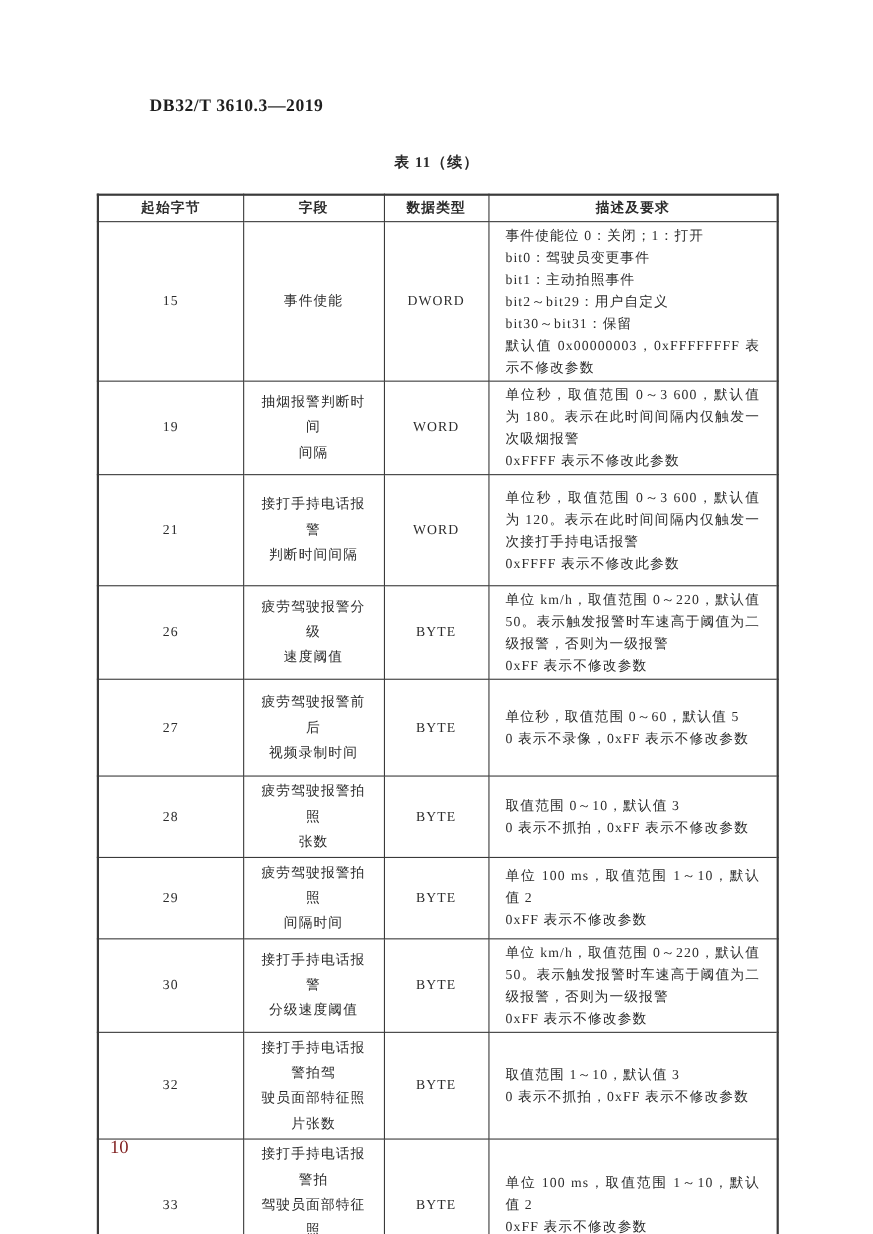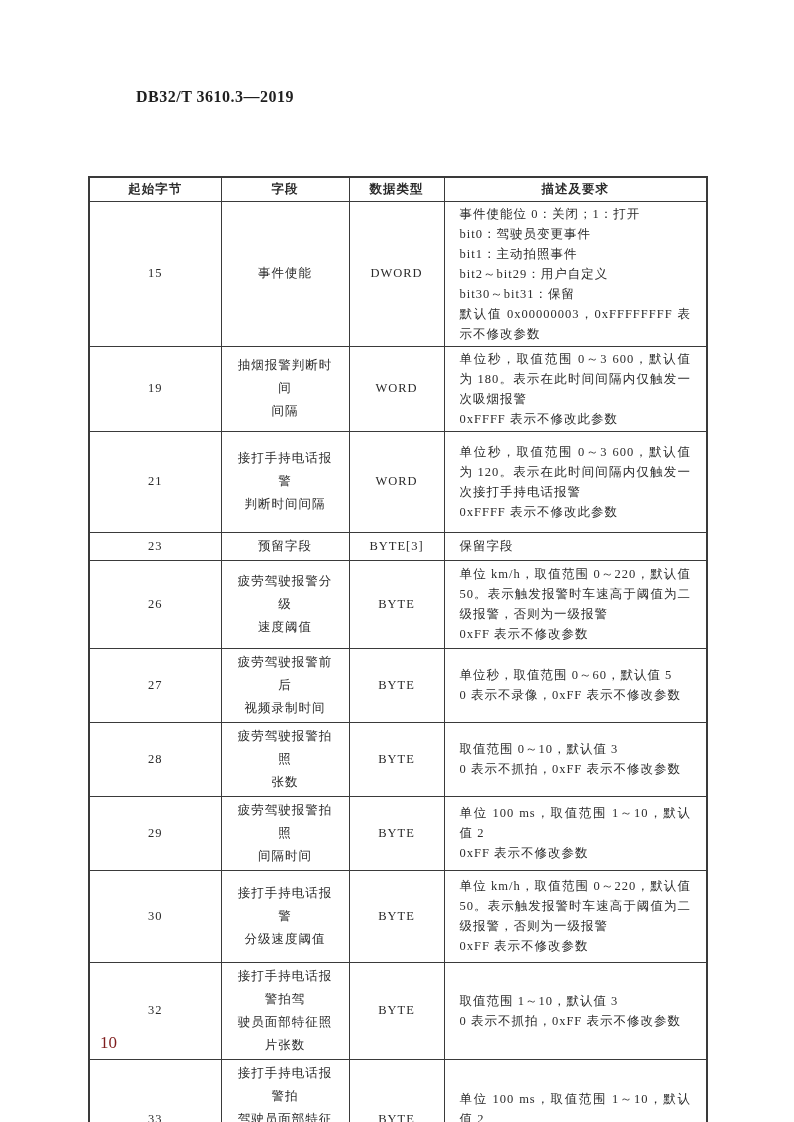--- a/index.html
+++ b/index.html
@@ -91,20 +91,21 @@
     color: #7f1d1d;
   }
 </style>
 </head>
 <body>
 
 <div class="page">
 
   <div class="doc-code">DB32/T 3610.3—2019</div>
 
+  <div class="table-title">表 11（续）</div>
 
   <table class="spec">
     <colgroup>
       <col class="c1">
         <col class="c2">
         <col class="c3">
         <col class="c4">
     </colgroup>
     <thead>
       <tr>
@@ -148,30 +149,20 @@
             <div class="line">接打手持电话报警</div>
             <div class="line">判断时间间隔</div>
           </td>
       <td class="c3">WORD</td>
       <td class="c4">
             <div class="line">单位秒，取值范围 0～3 600，默认值为 120。表示在此时间间隔内仅触发一次接打手持电话报警</div>
             <div class="line">0xFFFF 表示不修改此参数</div>
           </td>
     </tr>
         <tr>
-      <td class="c1">23</td>
-      <td class="c2">
-            <div class="line">预留字段</div>
-          </td>
-      <td class="c3">BYTE[3]</td>
-      <td class="c4">
-            <div class="line">保留字段</div>
-          </td>
-    </tr>
-        <tr>
       <td class="c1">26</td>
       <td class="c2">
             <div class="line">疲劳驾驶报警分级</div>
             <div class="line">速度阈值</div>
           </td>
       <td class="c3">BYTE</td>
       <td class="c4">
             <div class="line">单位 km/h，取值范围 0～220，默认值 50。表示触发报警时车速高于阈值为二级报警，否则为一级报警</div>
             <div class="line">0xFF 表示不修改参数</div>
           </td>

